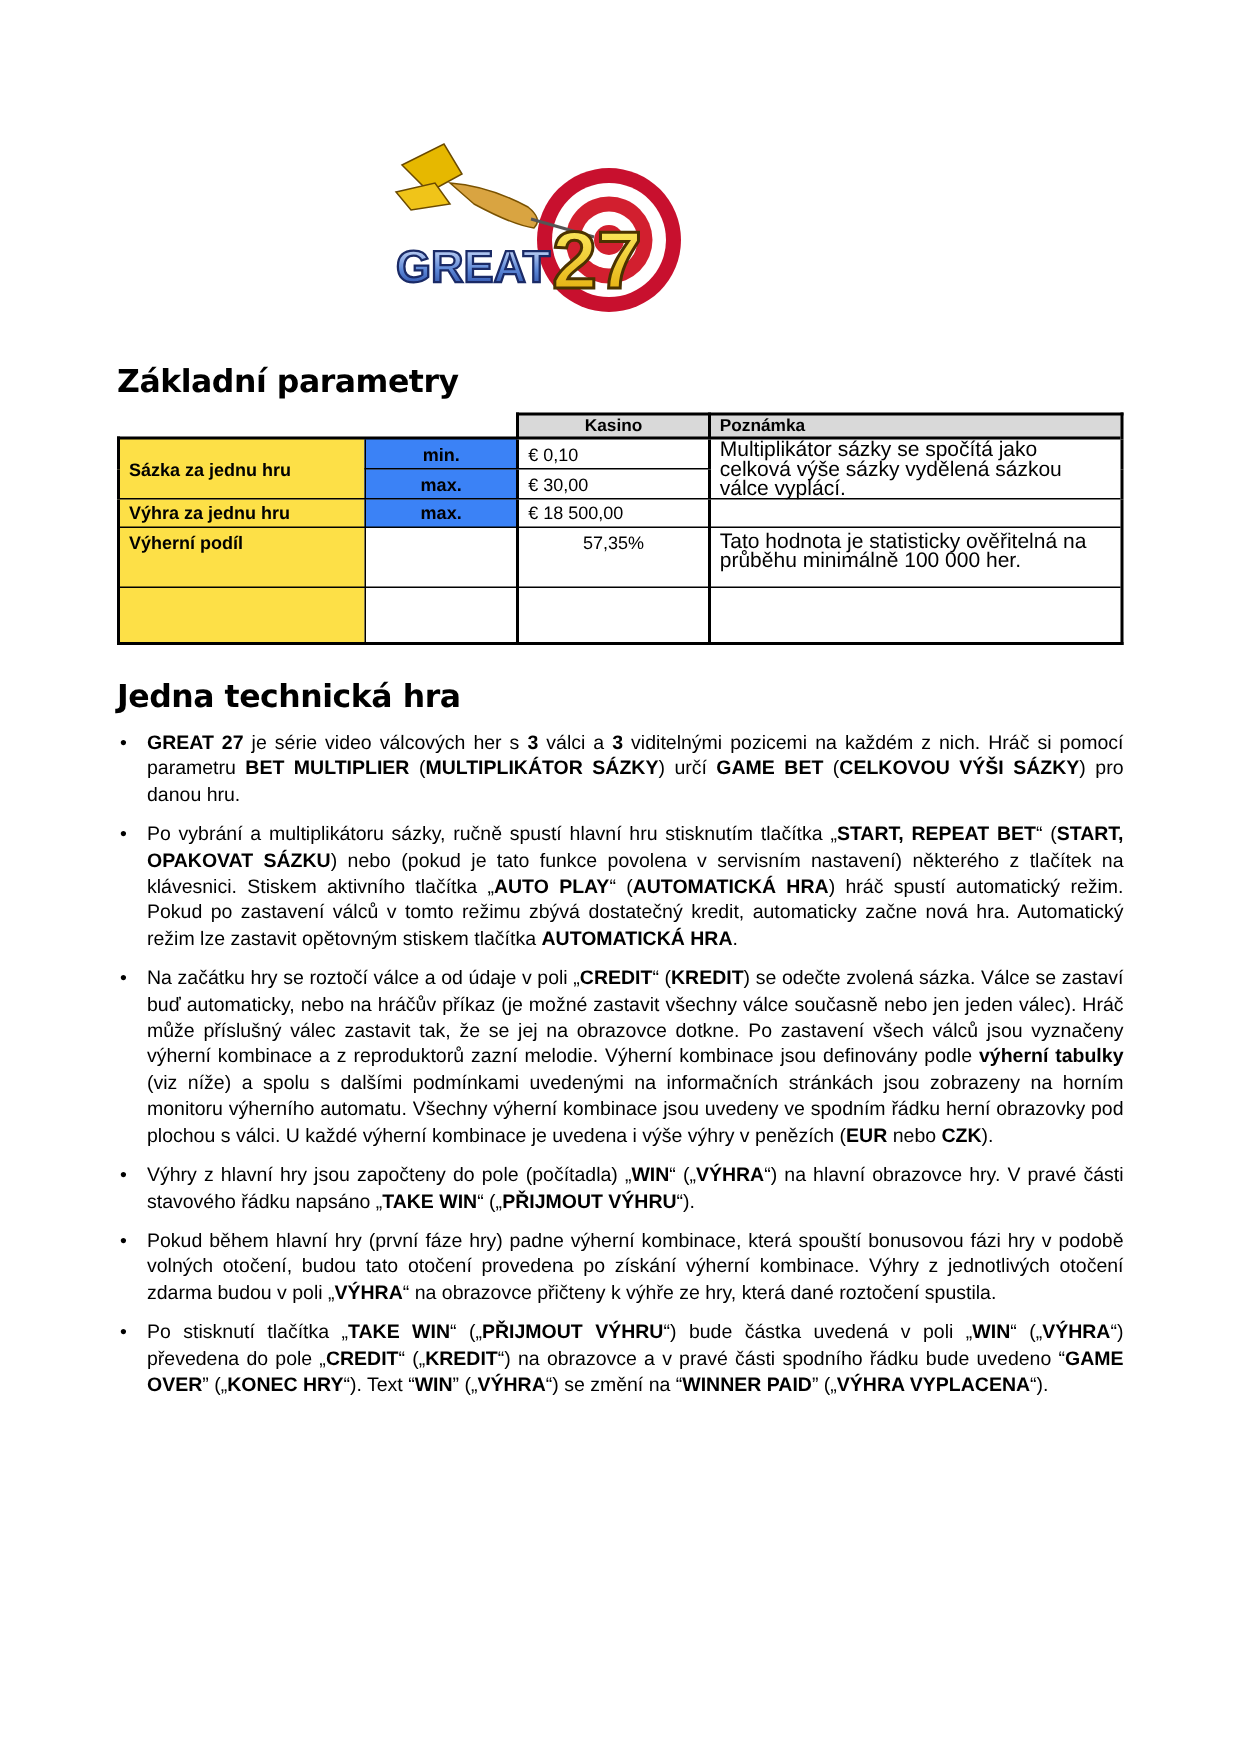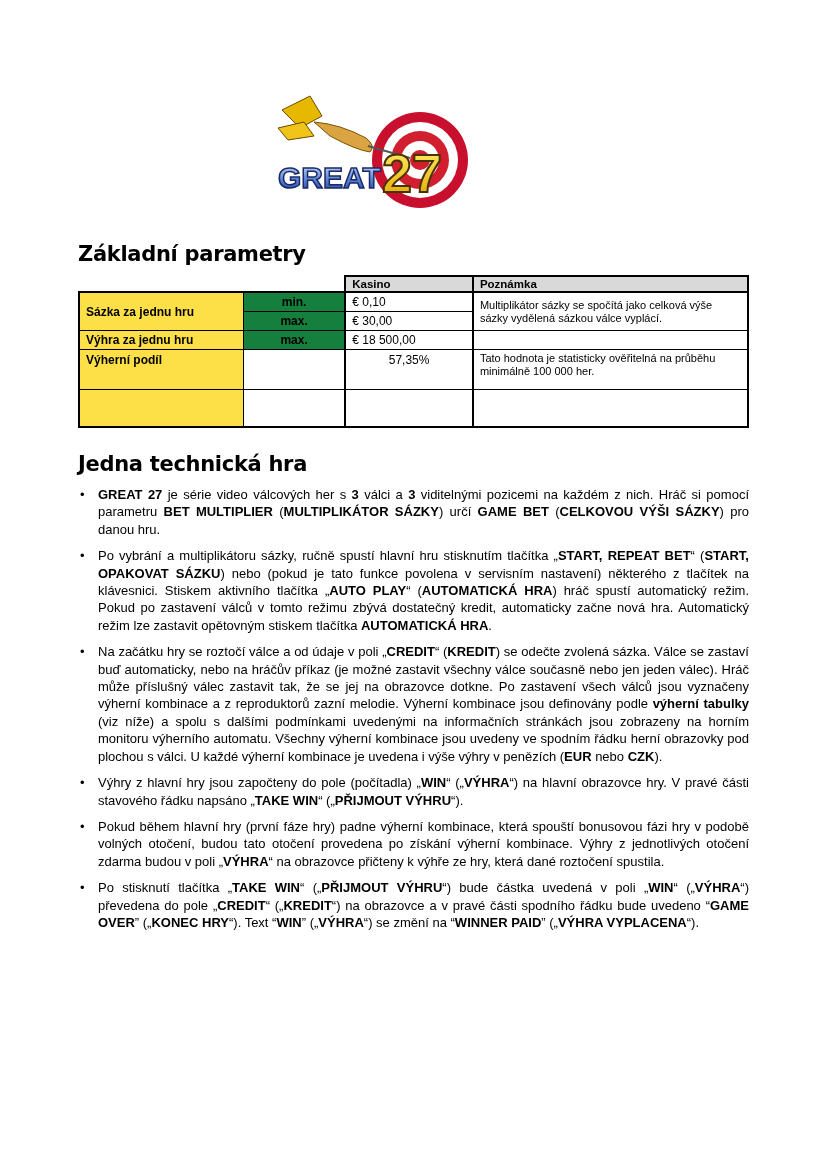--- a/index.html
+++ b/index.html
@@ -1,41 +1,41 @@
 <!DOCTYPE html>
 <html><head>
 <meta charset="utf-8">
 <style>
   html, body { margin: 0; padding: 0; background: #ffffff; }
   body { width: 827px; height: 1169px; position: relative; overflow: hidden;
          font-family: "Liberation Sans", sans-serif; color: #000; }
 
   
-  .logo { position: absolute; left: 270px; top: 88px; width: 200px; height: 125px; }
+  .logo { position: absolute; left: 256px; top: 88px; width: 200px; height: 125px; }
   .logo svg { width: 100%; height: 100%; display: block; }
 
   h2 { font-family: "DejaVu Sans", sans-serif; font-weight: bold; font-size: 21px;
        margin: 0; position: absolute; left: 78px; letter-spacing: -0.3px; }
   .h-params { top: 242px; }
   .h-game { top: 452px; }
 
   
   table.params { position: absolute; left: 78px; top: 275px; width: 671px;
                  border-collapse: collapse; font-size: 12px; }
   table.params td { padding: 0 6px; vertical-align: middle; }
   .hdr-blank { border: none; }
   .hdr { background: #d9d9d9; font-weight: bold; border: 2px solid #000; border-bottom: 1px solid #000;
          height: 14px; font-size: 11.5px; }
-  .hdr.kasino { }
+  .hdr.kasino { text-align: center; }
   .rowlbl { background: #fde047; font-weight: bold; border-left: 2px solid #000; border-right: 1px solid #000;
             border-top: 1px solid #000; border-bottom: 1px solid #000; }
-  .sub { background: #15803d; font-weight: bold; text-align: center; border: 1px solid #000; border-right: 2px solid #000; }
+  .sub { background: #3b82f6; font-weight: bold; text-align: center; border: 1px solid #000; border-right: 2px solid #000; }
   .val { border: 1px solid #000; border-right: 2px solid #000; }
   .val.center { text-align: center; }
-  .note { border: 1px solid #000; border-right: 2px solid #000; font-size: 11px; line-height: 13px; }
+  .note { border: 1px solid #000; border-right: 2px solid #000; font-size: 14px; line-height: 13px; }
   .emptywhite { border: 1px solid #000; border-right: 2px solid #000; }
   tr.top td.rowlbl, tr.top td.sub, tr.top td.val, tr.top td.note { border-top: 2px solid #000; }
   tr.last td { border-bottom: 2px solid #000; }
   .r-min td, .r-max td, .r-vyhra td { height: 18px; }
   .r-podil td { height: 36px; margin-top: 22px; }
   .r-empty td { height: 36px; }
 
   
   ul.bullets { position: absolute; left: 78px; top: 486px; width: 671px; margin: 0; padding: 0; list-style: none;
                font-size: 13px; line-height: 17.4px; }

